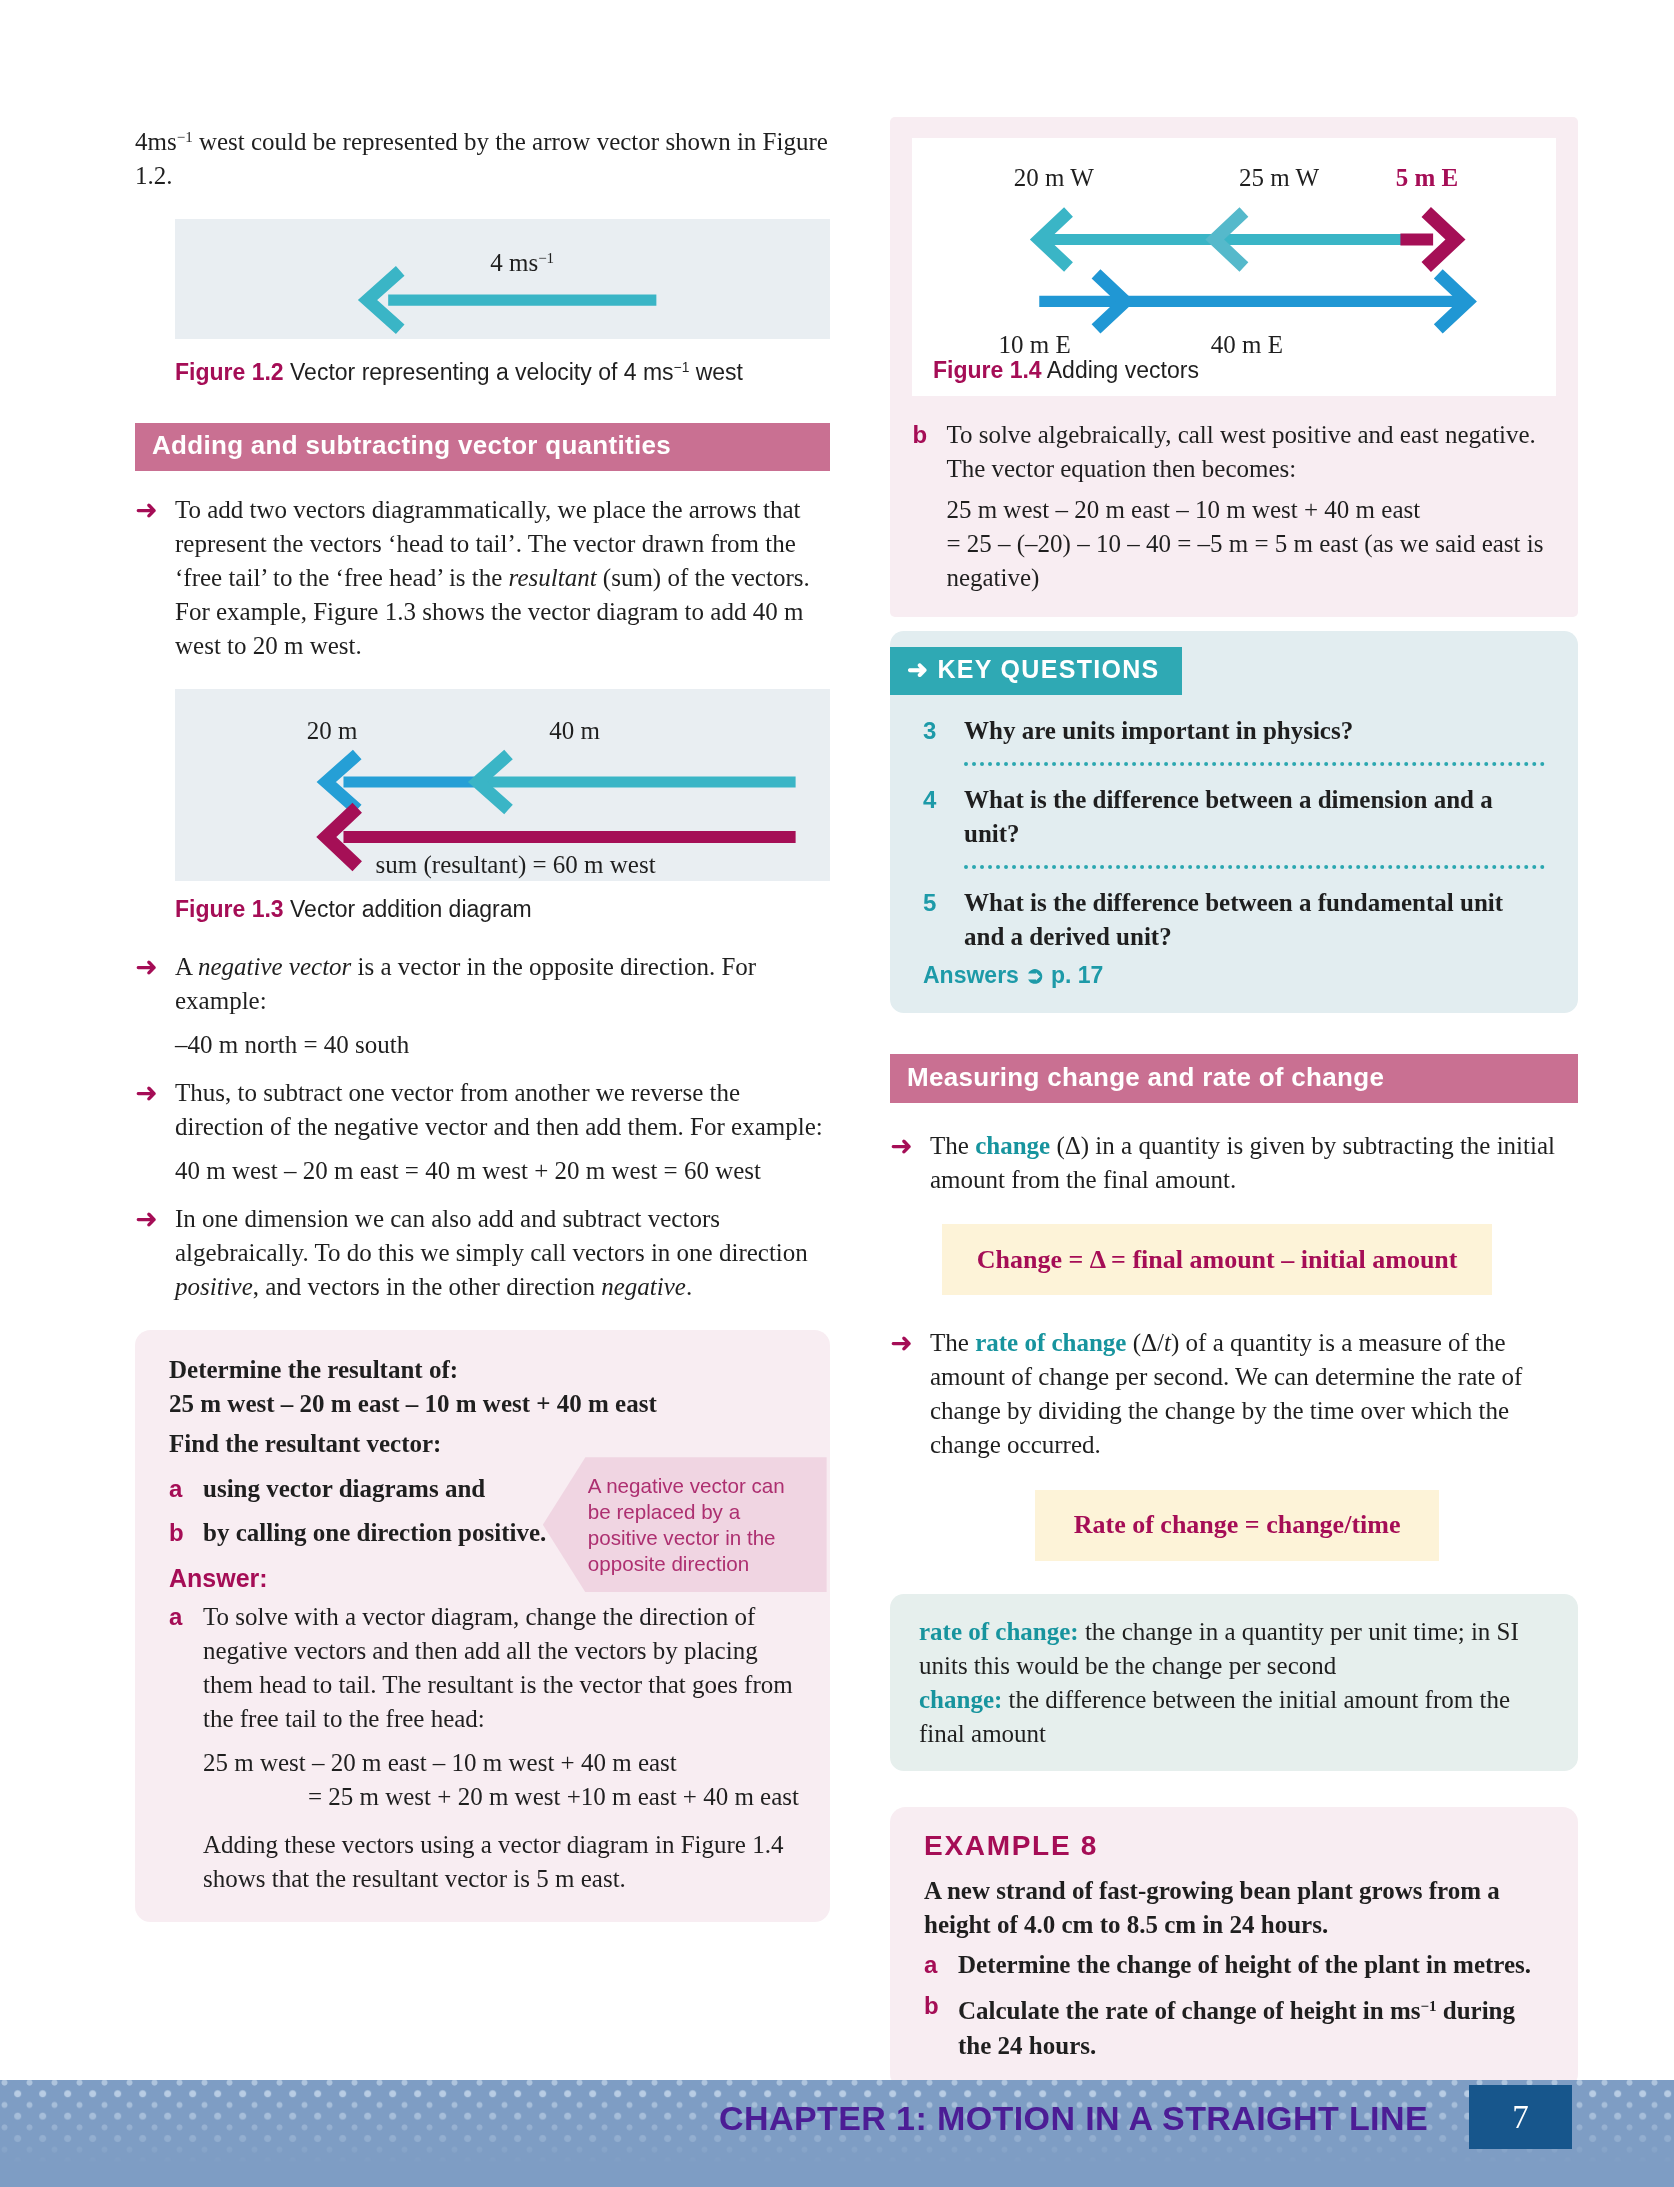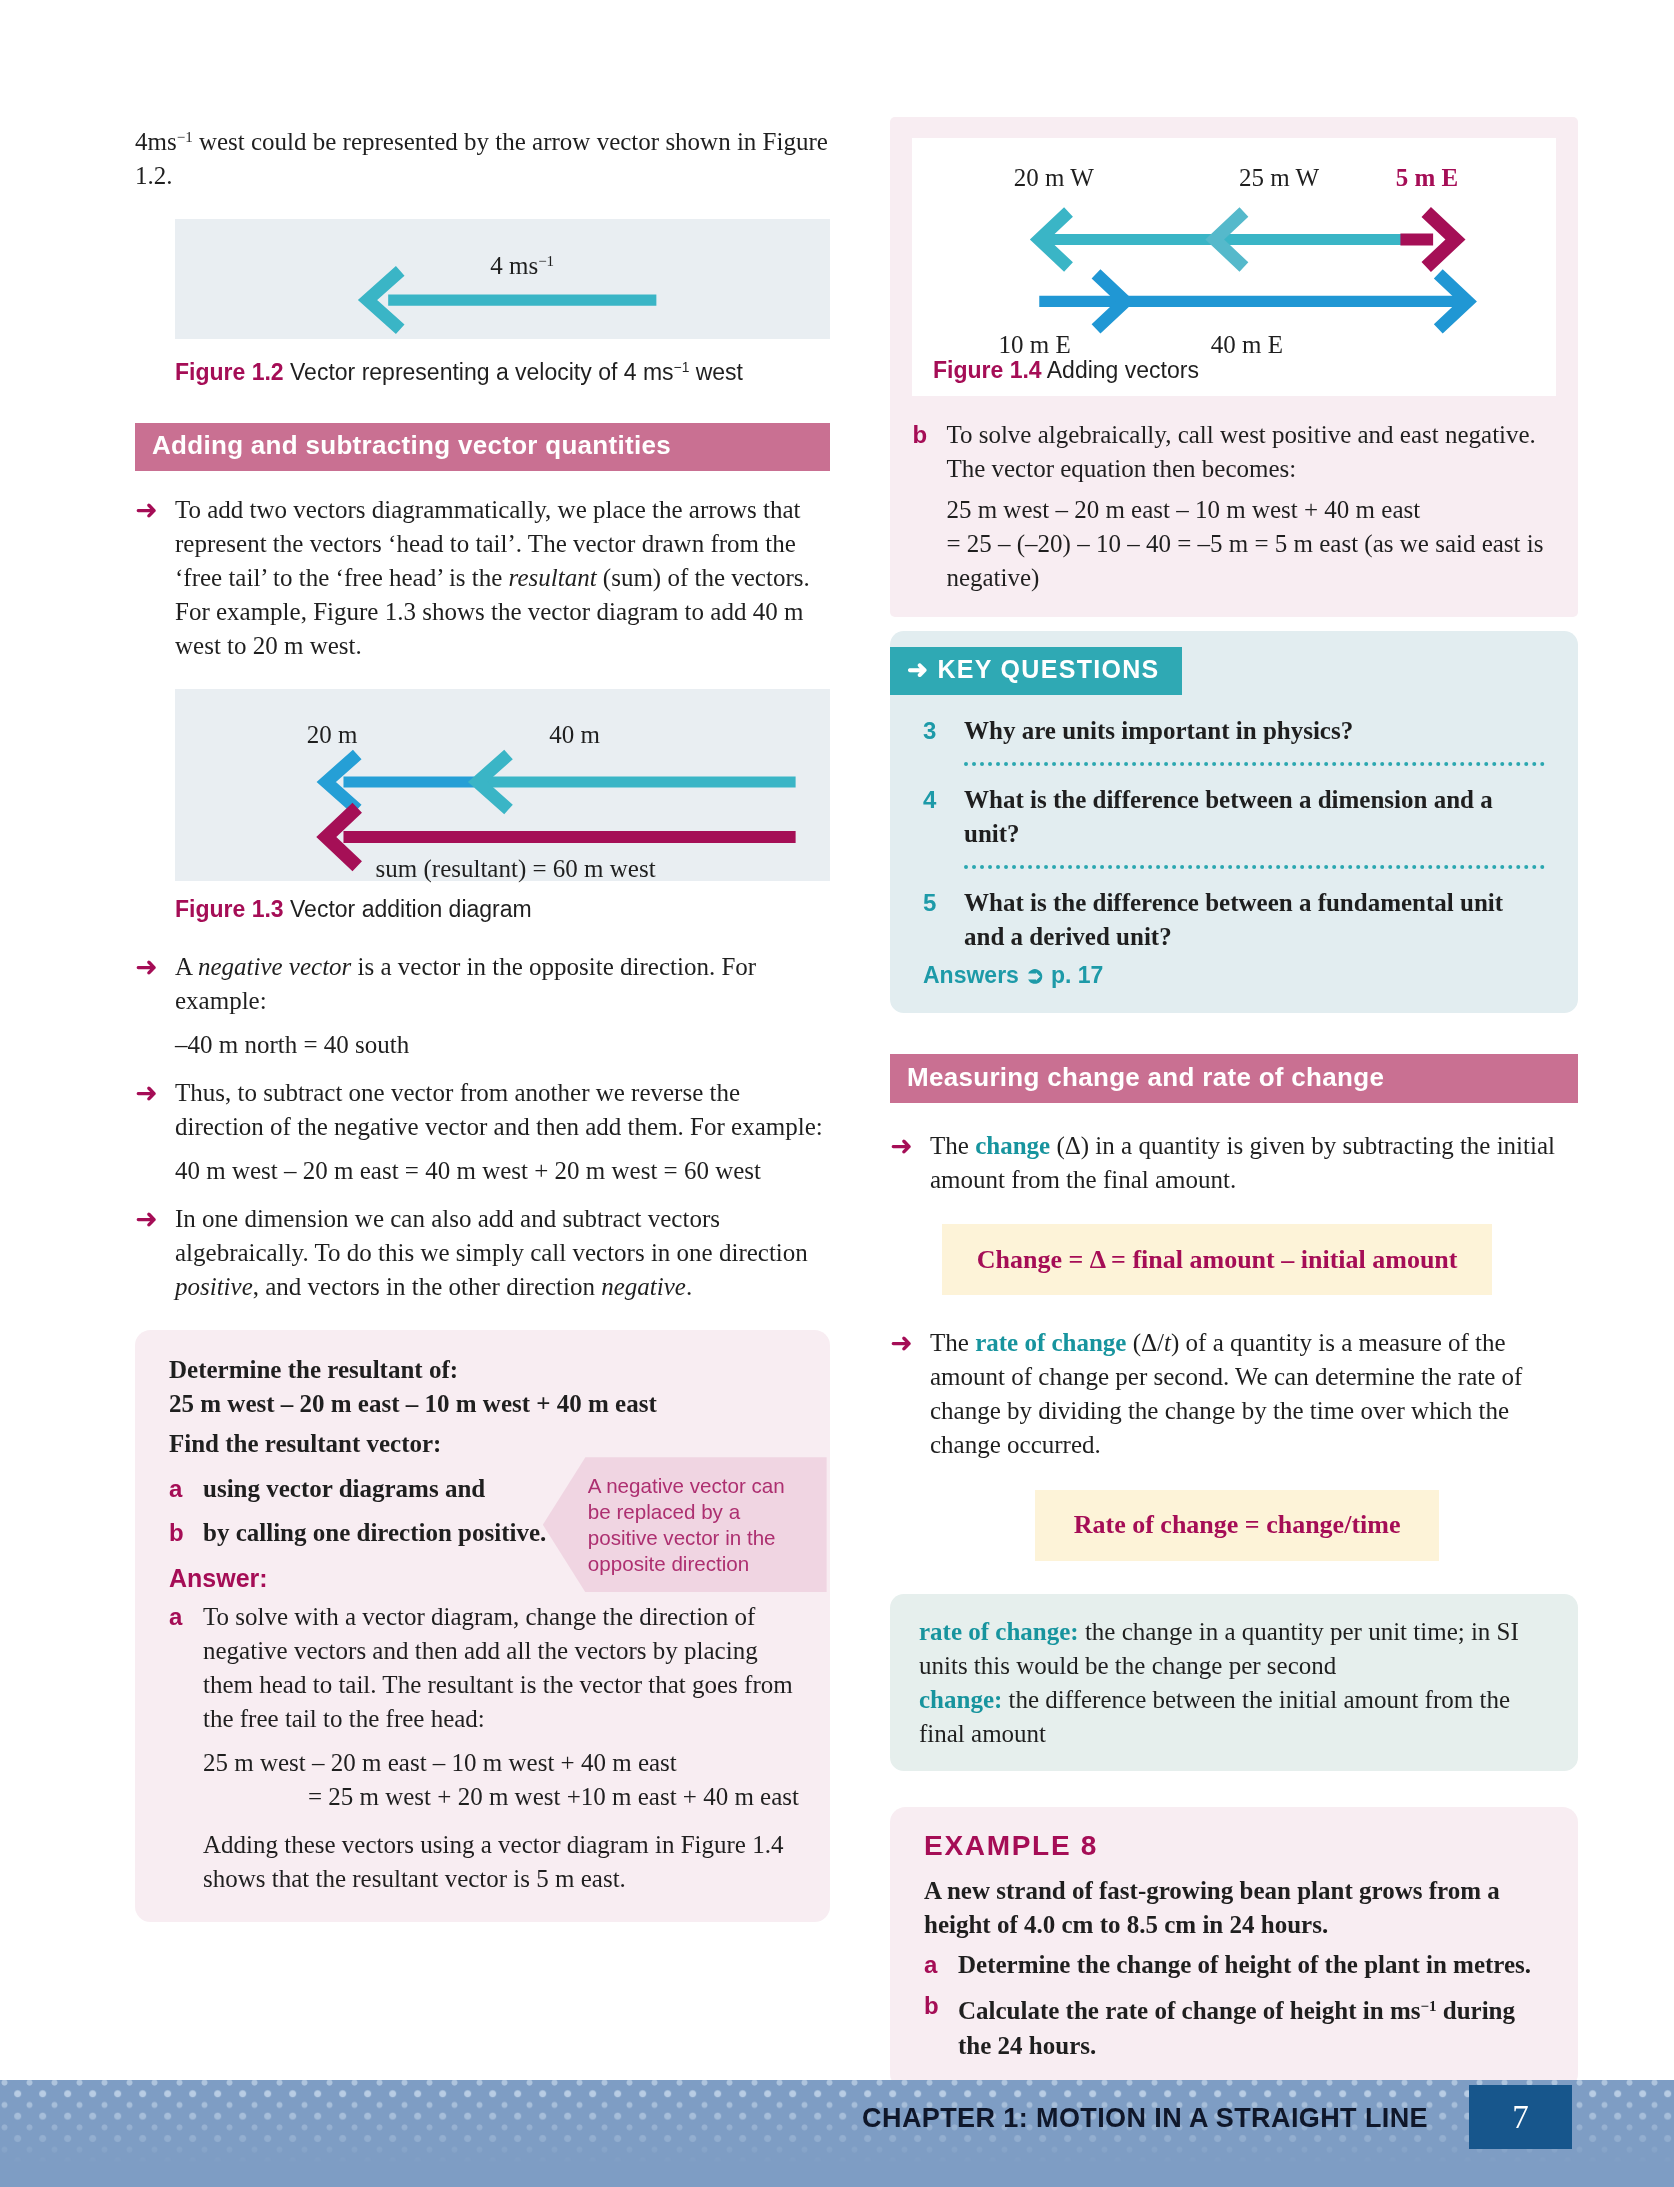--- a/index.html
+++ b/index.html
@@ -23,21 +23,21 @@
   .secbar{background:#c97092;color:#ffffff;font-family:"Liberation Sans", sans-serif;
           font-weight:bold;font-size:26px;padding:7.7px 17px 9.5px 17px;letter-spacing:0.3px;}
 
   
   .bullet{display:flex;}
   .bullet .arr{flex:none;width:40px;color:#a50d56;font-size:27px;line-height:34px;font-family:"DejaVu Sans", sans-serif;}
   .bullet .bt{flex:1;}
 
   
   .figbox{position:relative;background:#e9eef2;}
-  .figlabel{position:absolute;font-size:25px;line-height:39px;white-space:nowrap;transform:translateX(-50%);}
+  .figlabel{position:absolute;font-size:25px;line-height:32px;white-space:nowrap;transform:translateX(-50%);}
   .figsvg{position:absolute;left:0;top:0;width:100%;height:100%;}
   .caption{font-family:"Liberation Sans", sans-serif;font-size:23px;line-height:29px;margin-top:13.8px;}
   .caption .figno{color:#a50d56;font-weight:bold;}
 
   
   .exbox{background:#f8edf2;border-radius:15.5px;padding:22.4px 31px 26px 34px;}
   .extitle{color:#a50d56;font-family:"Liberation Sans", sans-serif;font-weight:bold;
            font-size:28px;letter-spacing:1.7px;margin-bottom:12px;}
   .xitem{display:flex;}
   .xlab{flex:none;width:34px;color:#a50d56;font-family:"Liberation Sans", sans-serif;
@@ -81,21 +81,21 @@
 
   
   #footer{position:absolute;left:0;top:2080px;width:1674px;height:107px;background:#7e9dc4;overflow:hidden;}
   #footer-dots{position:absolute;left:0;top:0;right:0;bottom:0;
     background-image:radial-gradient(circle,#b9cde4 3px,rgba(185,205,228,0) 4px),
                      radial-gradient(circle,#aec4dd 2.6px,rgba(174,196,221,0) 3.4px);
     background-size:25px 22.4px,25px 22.4px;background-position:5.2px 2.6px,17px 13.8px;
     -webkit-mask-image:linear-gradient(#000 12%,rgba(0,0,0,0) 78%);
     mask-image:linear-gradient(#000 12%,rgba(0,0,0,0) 78%);}
   #footer-chapter{position:absolute;right:246px;top:0;height:77px;display:flex;align-items:center;
-    color:#0f172a;font-family:"Liberation Sans", sans-serif;font-weight:bold;font-size:27px;letter-spacing:0.4px;}
+    color:#4c1d95;font-family:"Liberation Sans", sans-serif;font-weight:bold;font-size:34px;letter-spacing:0.4px;}
   #page-num-box{position:absolute;left:1469px;top:5.2px;width:103px;height:64px;background:#17568c;
     display:flex;align-items:center;justify-content:center;color:#ffffff;
     font-family:"Liberation Serif", serif;font-size:33px;}
 
   .mt8{margin-top:6.9px;}.mt12{margin-top:10.3px;}.mt16{margin-top:13.8px;}
   .mt26{margin-top:22.4px;}.mt30{margin-top:26px;}.mt36{margin-top:31px;}
   .mt42{margin-top:36px;}.mt48{margin-top:41px;}
 </style>
 </head>
 <body>

